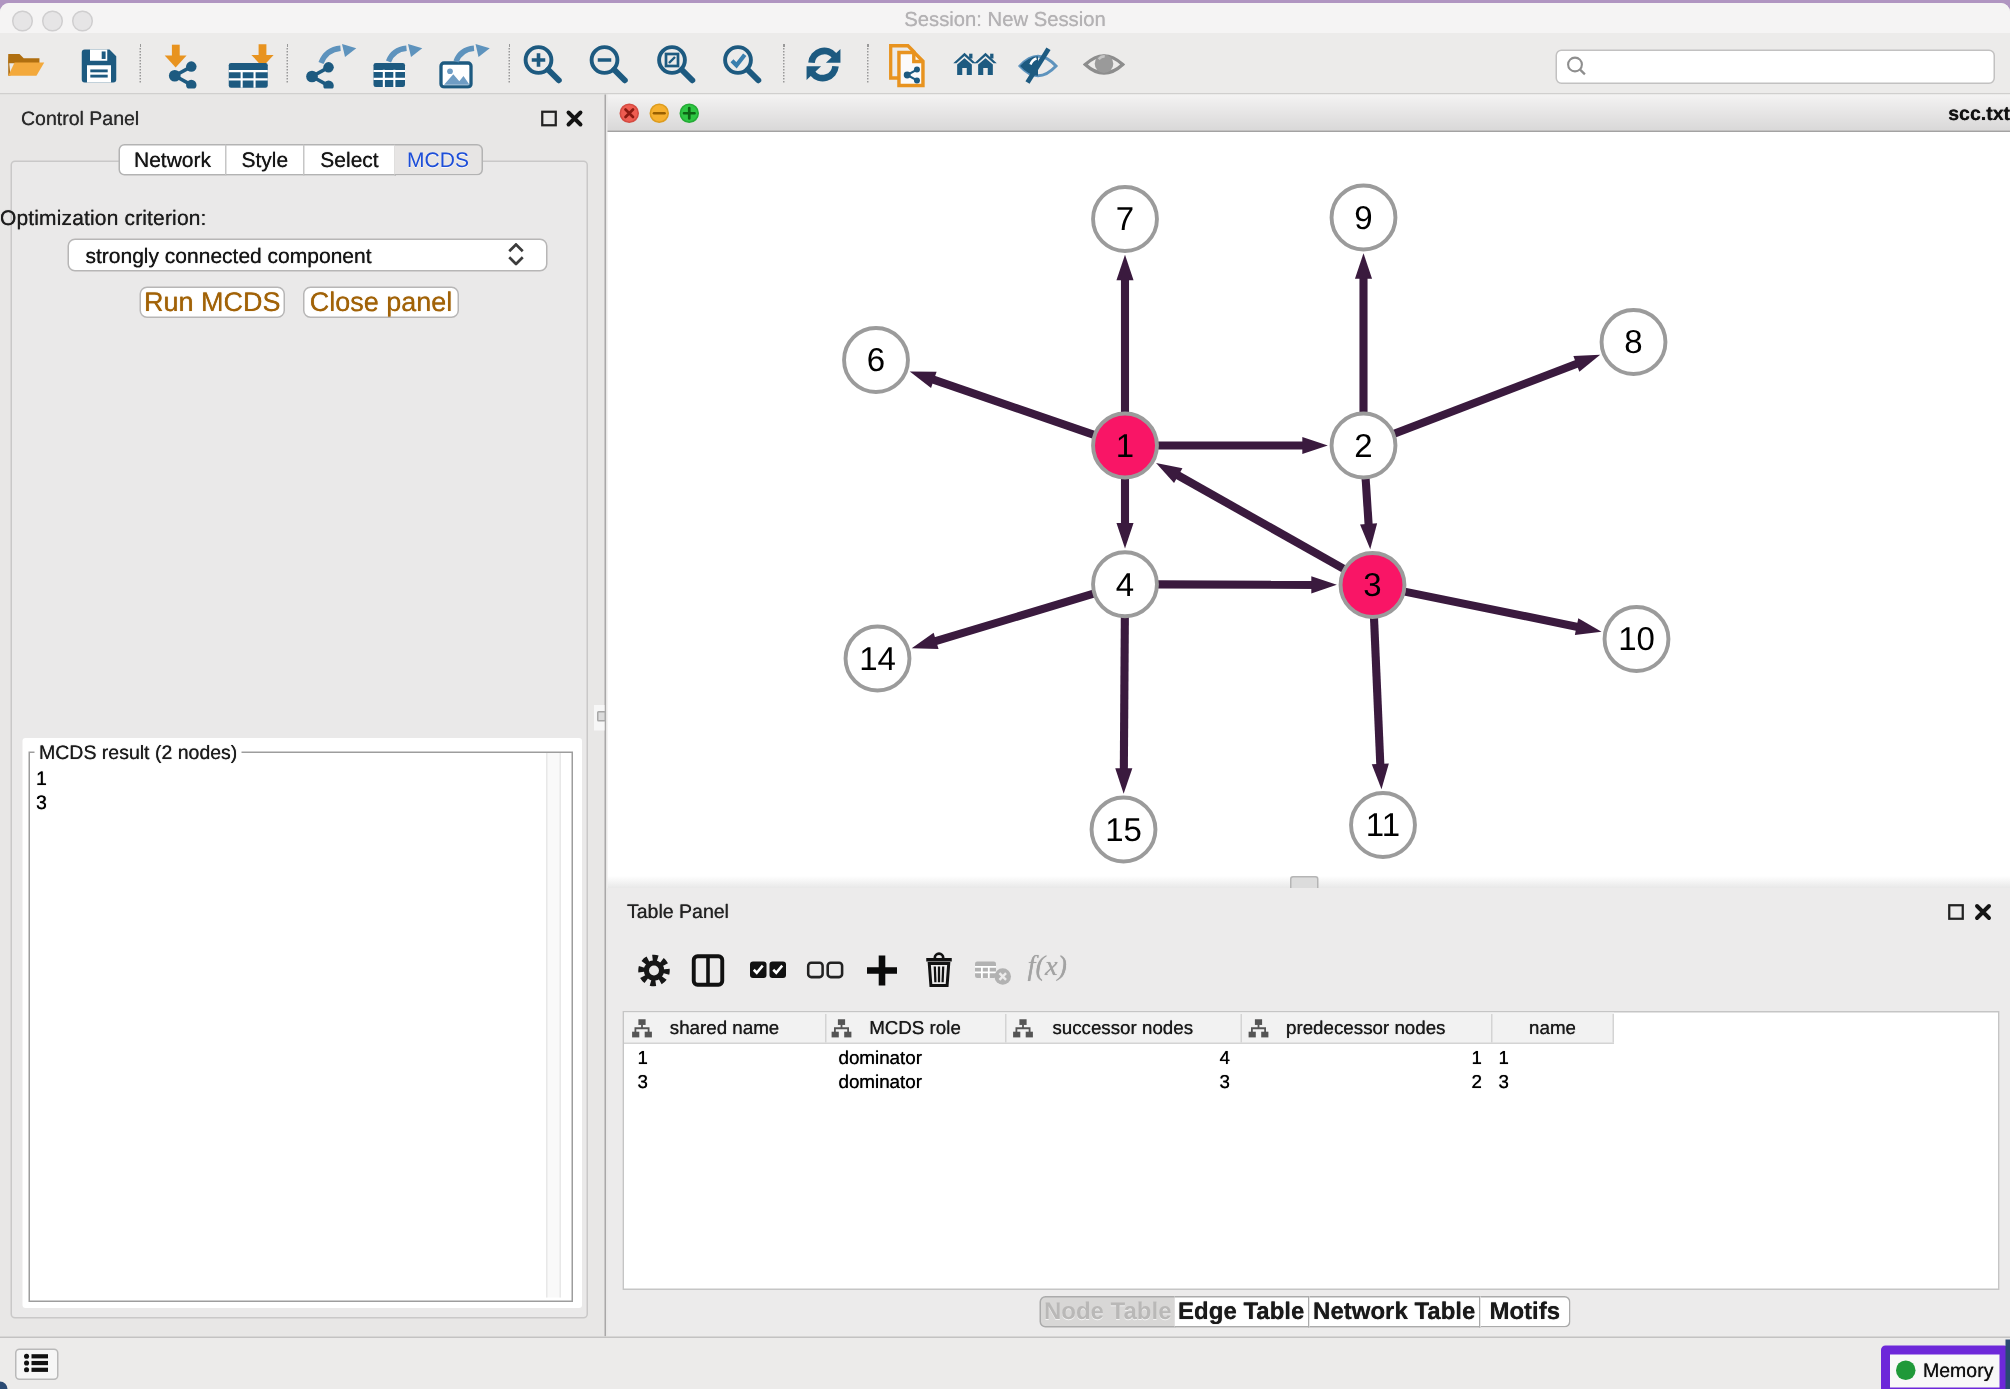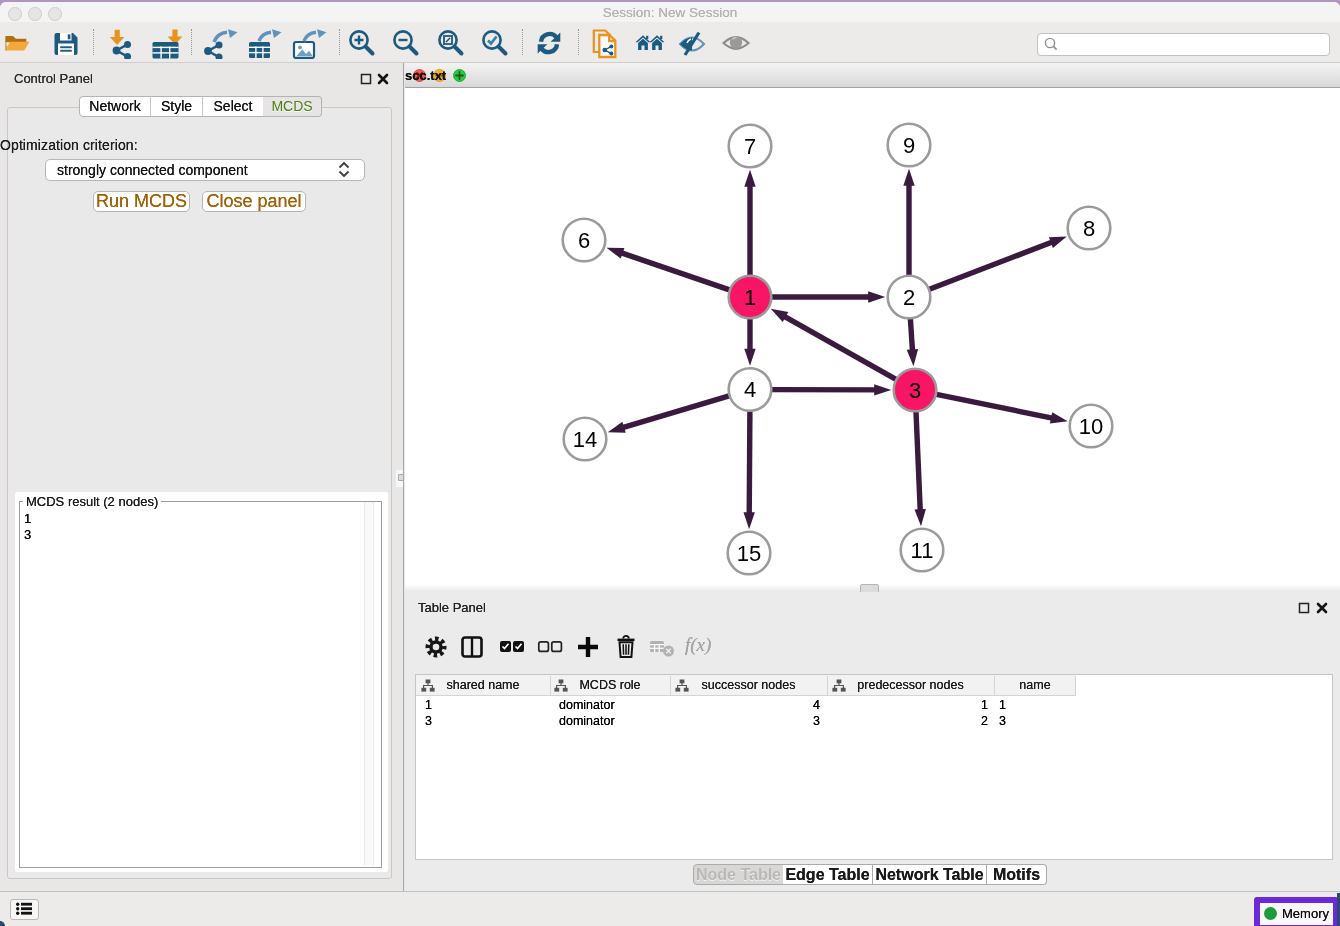--- a/index.html
+++ b/index.html
@@ -22,21 +22,21 @@
 #grpwhite{left:15px;top:492px;width:373px;height:380px;background:#fff;border-radius:2px}
 #grpbox{left:19px;top:501px;width:361px;height:365px;border:1px solid #9d9d9d}
 #grplab{left:23px;top:494px;background:#fff;padding:0 3px;font-size:13px;color:#1c1c1c;z-index:3}
 #mcdstxt{left:24px;top:511px;font-size:13px;color:#000;line-height:16px}
 #mcdsscroll{left:364px;top:502px;width:10px;height:363px;background:#f9f9f9;border-left:1px solid #e8e8e8;border-right:1px solid #e8e8e8;box-sizing:border-box}
 #vdivider{left:403px;top:63px;width:1px;height:828px;background:#a9a8a8}
 #vgripw{left:396px;top:470px;width:7px;height:17px;background:#f7f7f7}
 #vgrip{left:398px;top:474px;width:4px;height:5px;background:#dcdcdc;border:1px solid #a8a8a8;border-radius:1px}
 
 #nwtitle{left:405px;top:63px;width:935px;height:24px;background:linear-gradient(#f4f3f3,#d9d8d8);border-bottom:1px solid #a3a2a2}
-#nwname{left:405px;top:68px;width:935px;text-align:left;font-size:13px;font-weight:bold;color:#111}
+#nwname{left:405px;top:68px;width:935px;text-align:right;font-size:13px;font-weight:bold;color:#111}
 .light{top:69px;width:13px;height:13px;border-radius:50%;box-sizing:border-box}
 #canvas{left:405px;top:88px;width:935px;height:504px;background:#fff}
 #canvgrad{left:405px;top:584px;width:935px;height:8px;background:linear-gradient(rgba(230,230,230,0),#e8e8e8)}
 #hgrip{left:860px;top:584px;width:17px;height:8px;background:#dcdcdc;border:1px solid #b5b5b5;border-radius:2px}
 
 #tpanel{left:405px;top:592px;width:935px;height:299px;background:#ecebeb}
 #tphead{left:418px;top:600px;font-size:13px;color:#222}
 #ttable{left:415px;top:674px;width:916px;height:184px;background:#fff;border:1px solid #c5c5c5}
 #thead{left:416px;top:675px;width:660px;height:20px;background:#f2f2f2;border-bottom:1px solid #d4d4d4}
 .thsep{top:676px;width:1px;height:19px;background:#d4d4d4}
@@ -196,21 +196,21 @@
 <svg class="abs" style="left:360px;top:73px" width="12" height="12">
     <rect x="1.5" y="1.5" width="9" height="9" fill="none" stroke="#222" stroke-width="1.5"></rect>
   </svg>
 <svg class="abs" style="left:376px;top:72px" width="14" height="14">
     <path d="M3 3 L11 11 M11 3 L3 11" stroke="#141414" stroke-width="2.6" stroke-linecap="round"></path>
   </svg>
 <div class="abs" id="cpane"></div>
 <div class="abs tab" style="left:79px;width:70px;border-radius:4px 0 0 4px">Network</div>
 <div class="abs tab" style="left:150px;width:51px;border-left:1px solid #c6c6c6">Style</div>
 <div class="abs tab" style="left:202px;width:60px;border-left:1px solid #c6c6c6">Select</div>
-<div class="abs tab" style="left:263px;width:58px;border-left:none;border-radius:0 4px 4px 0;background:#e7e5e4;color:#4d7c0f;text-shadow:0 1px 0 #fafafa">MCDS</div>
+<div class="abs tab" style="left:263px;width:58px;border-left:none;border-radius:0 4px 4px 0;background:#e7e5e4;color:#1d4ed8;text-shadow:0 1px 0 #fafafa">MCDS</div>
 <div class="abs" id="optlab">Optimization criterion:</div>
 <div class="abs" id="combo">strongly connected component</div>
 <svg class="abs" style="left:338px;top:162px" width="12" height="15">
     <path d="M1.5 5.5 L6 1 L10.5 5.5" fill="none" stroke="#3c3c3c" stroke-width="1.8"></path>
     <path d="M1.5 9.5 L6 14 L10.5 9.5" fill="none" stroke="#3c3c3c" stroke-width="1.8"></path>
   </svg>
 <div class="abs btn" style="left:93px;width:95px">Run MCDS</div>
 <div class="abs btn" style="left:202px;width:102px">Close panel</div>
 <div class="abs" id="grpwhite"></div>
 <div class="abs" id="grpbox"></div>

